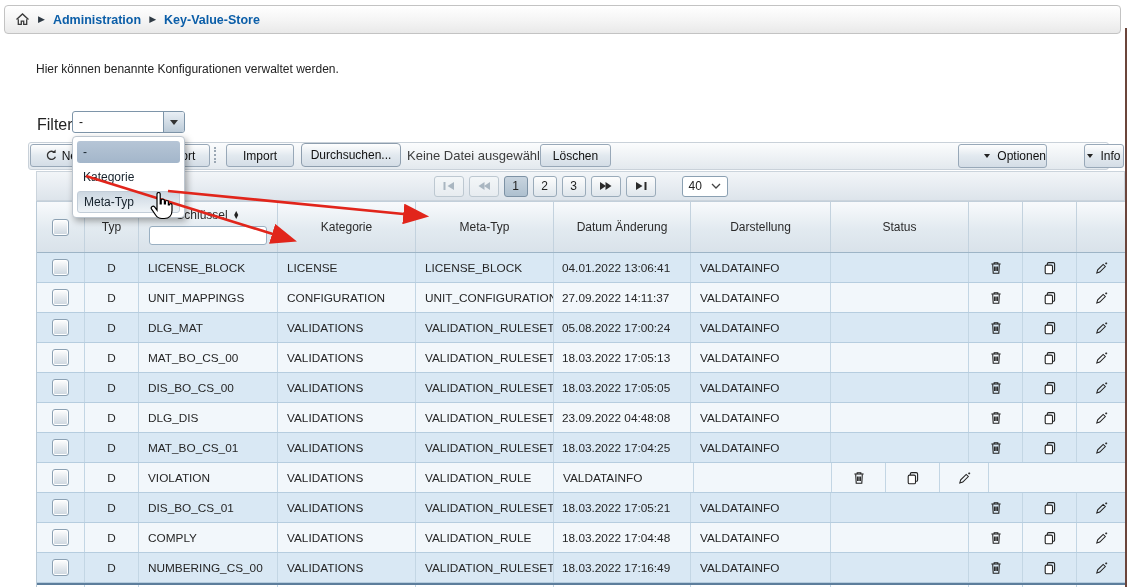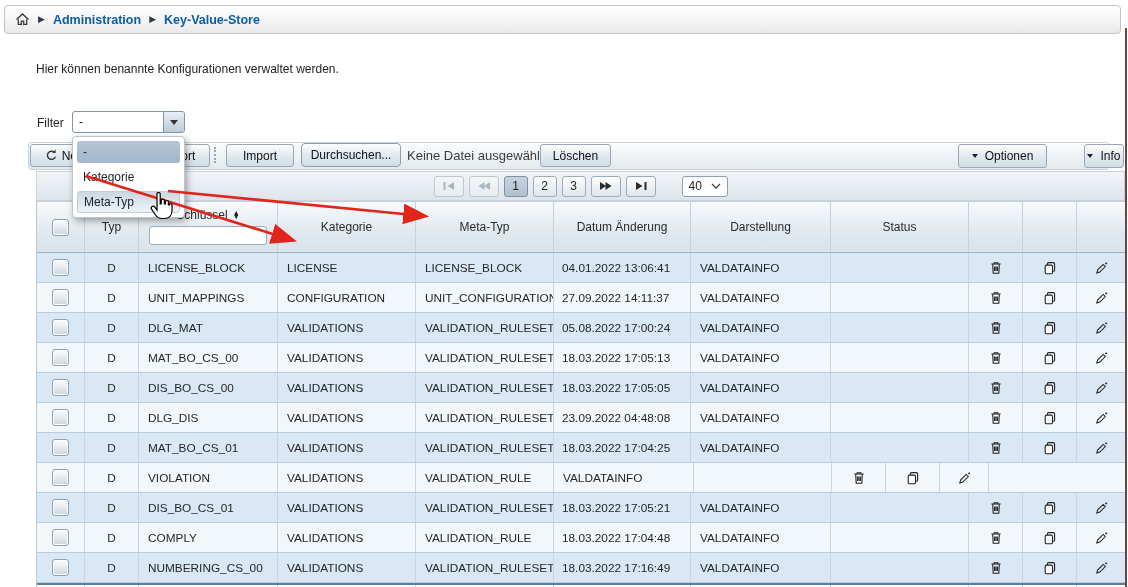--- a/index.html
+++ b/index.html
@@ -9,21 +9,21 @@
   }
   
   .crumbbar{position:absolute;left:4px;top:5px;width:1117px;height:29px;box-sizing:border-box;
     border:1px solid #c3c3c3;border-radius:4px;background:linear-gradient(#ffffff,#f4f4f4 55%,#e9e9e9);
     display:flex;align-items:center;gap:8px;padding:0 10px;}
   .crumb{color:#0b5ea8;font-weight:bold;font-size:12.5px;}
   .crumb-sep{color:#2f3a44;font-size:9px;line-height:1;}
   
   .intro{position:absolute;left:36px;top:62px;font-size:12px;color:#222;}
   
-  .filter-label{position:absolute;left:37px;top:116px;font-size:12px;color:#222;}
+  .filter-label{position:absolute;left:37px;top:116px;font-size:16px;color:#222;}
   .filtersel{position:absolute;left:72px;top:111px;width:113px;height:22px;box-sizing:border-box;
     background:#fff;border:1px solid #7e95a9;border-radius:3px;display:flex;overflow:hidden;}
   .filtersel .val{flex:1;display:flex;align-items:center;padding:0 6px;font-size:12px;color:#111;}
   .filtersel .arrow{width:20px;border-left:1px solid #7e95a9;background:linear-gradient(#e9eff5,#bccbd8);
     display:flex;align-items:center;justify-content:center;}
   .tri-down{width:0;height:0;border-left:4px solid transparent;border-right:4px solid transparent;border-top:5px solid #333;}
   
   .ddpanel{position:absolute;left:72px;top:136px;width:113px;box-sizing:border-box;background:#fff;
     border:1px solid #bcc5ce;border-radius:4px;box-shadow:2px 3px 7px rgba(0,0,0,.35);z-index:40;padding:4px;}
   .dditem{height:22px;box-sizing:border-box;display:flex;align-items:center;padding:0 6px;border-radius:3px;
@@ -125,21 +125,21 @@
 <div class="btn" style="left:226px;top:144px;width:68px;">
   <span>Import</span>
 </div>
 <div class="btn" style="left:301px;top:143px;width:100px;height:24px;border-radius:4px;border-color:#8e9eae;">
   <span>Durchsuchen...</span>
 </div>
 <div class="file-msg">Keine Datei ausgewählt.</div>
 <div class="btn" style="left:540px;top:144px;width:71px;">
   <span>Löschen</span>
 </div>
-<div class="btn" style="left:958px;top:144px;width:89px;height:24px;">
+<div class="btn" style="left:958px;top:144px;width:89px;height:24px;justify-content:flex-end;">
   <span class="chev"></span>
   <span>Optionen</span>
 </div>
 <div class="btn" style="left:1084px;top:144px;width:40px;height:24px;">
   <span class="chev"></span>
   <span>Info</span>
 </div>
 
 <div class="pagerbar">
   <div class="pg disabled">

